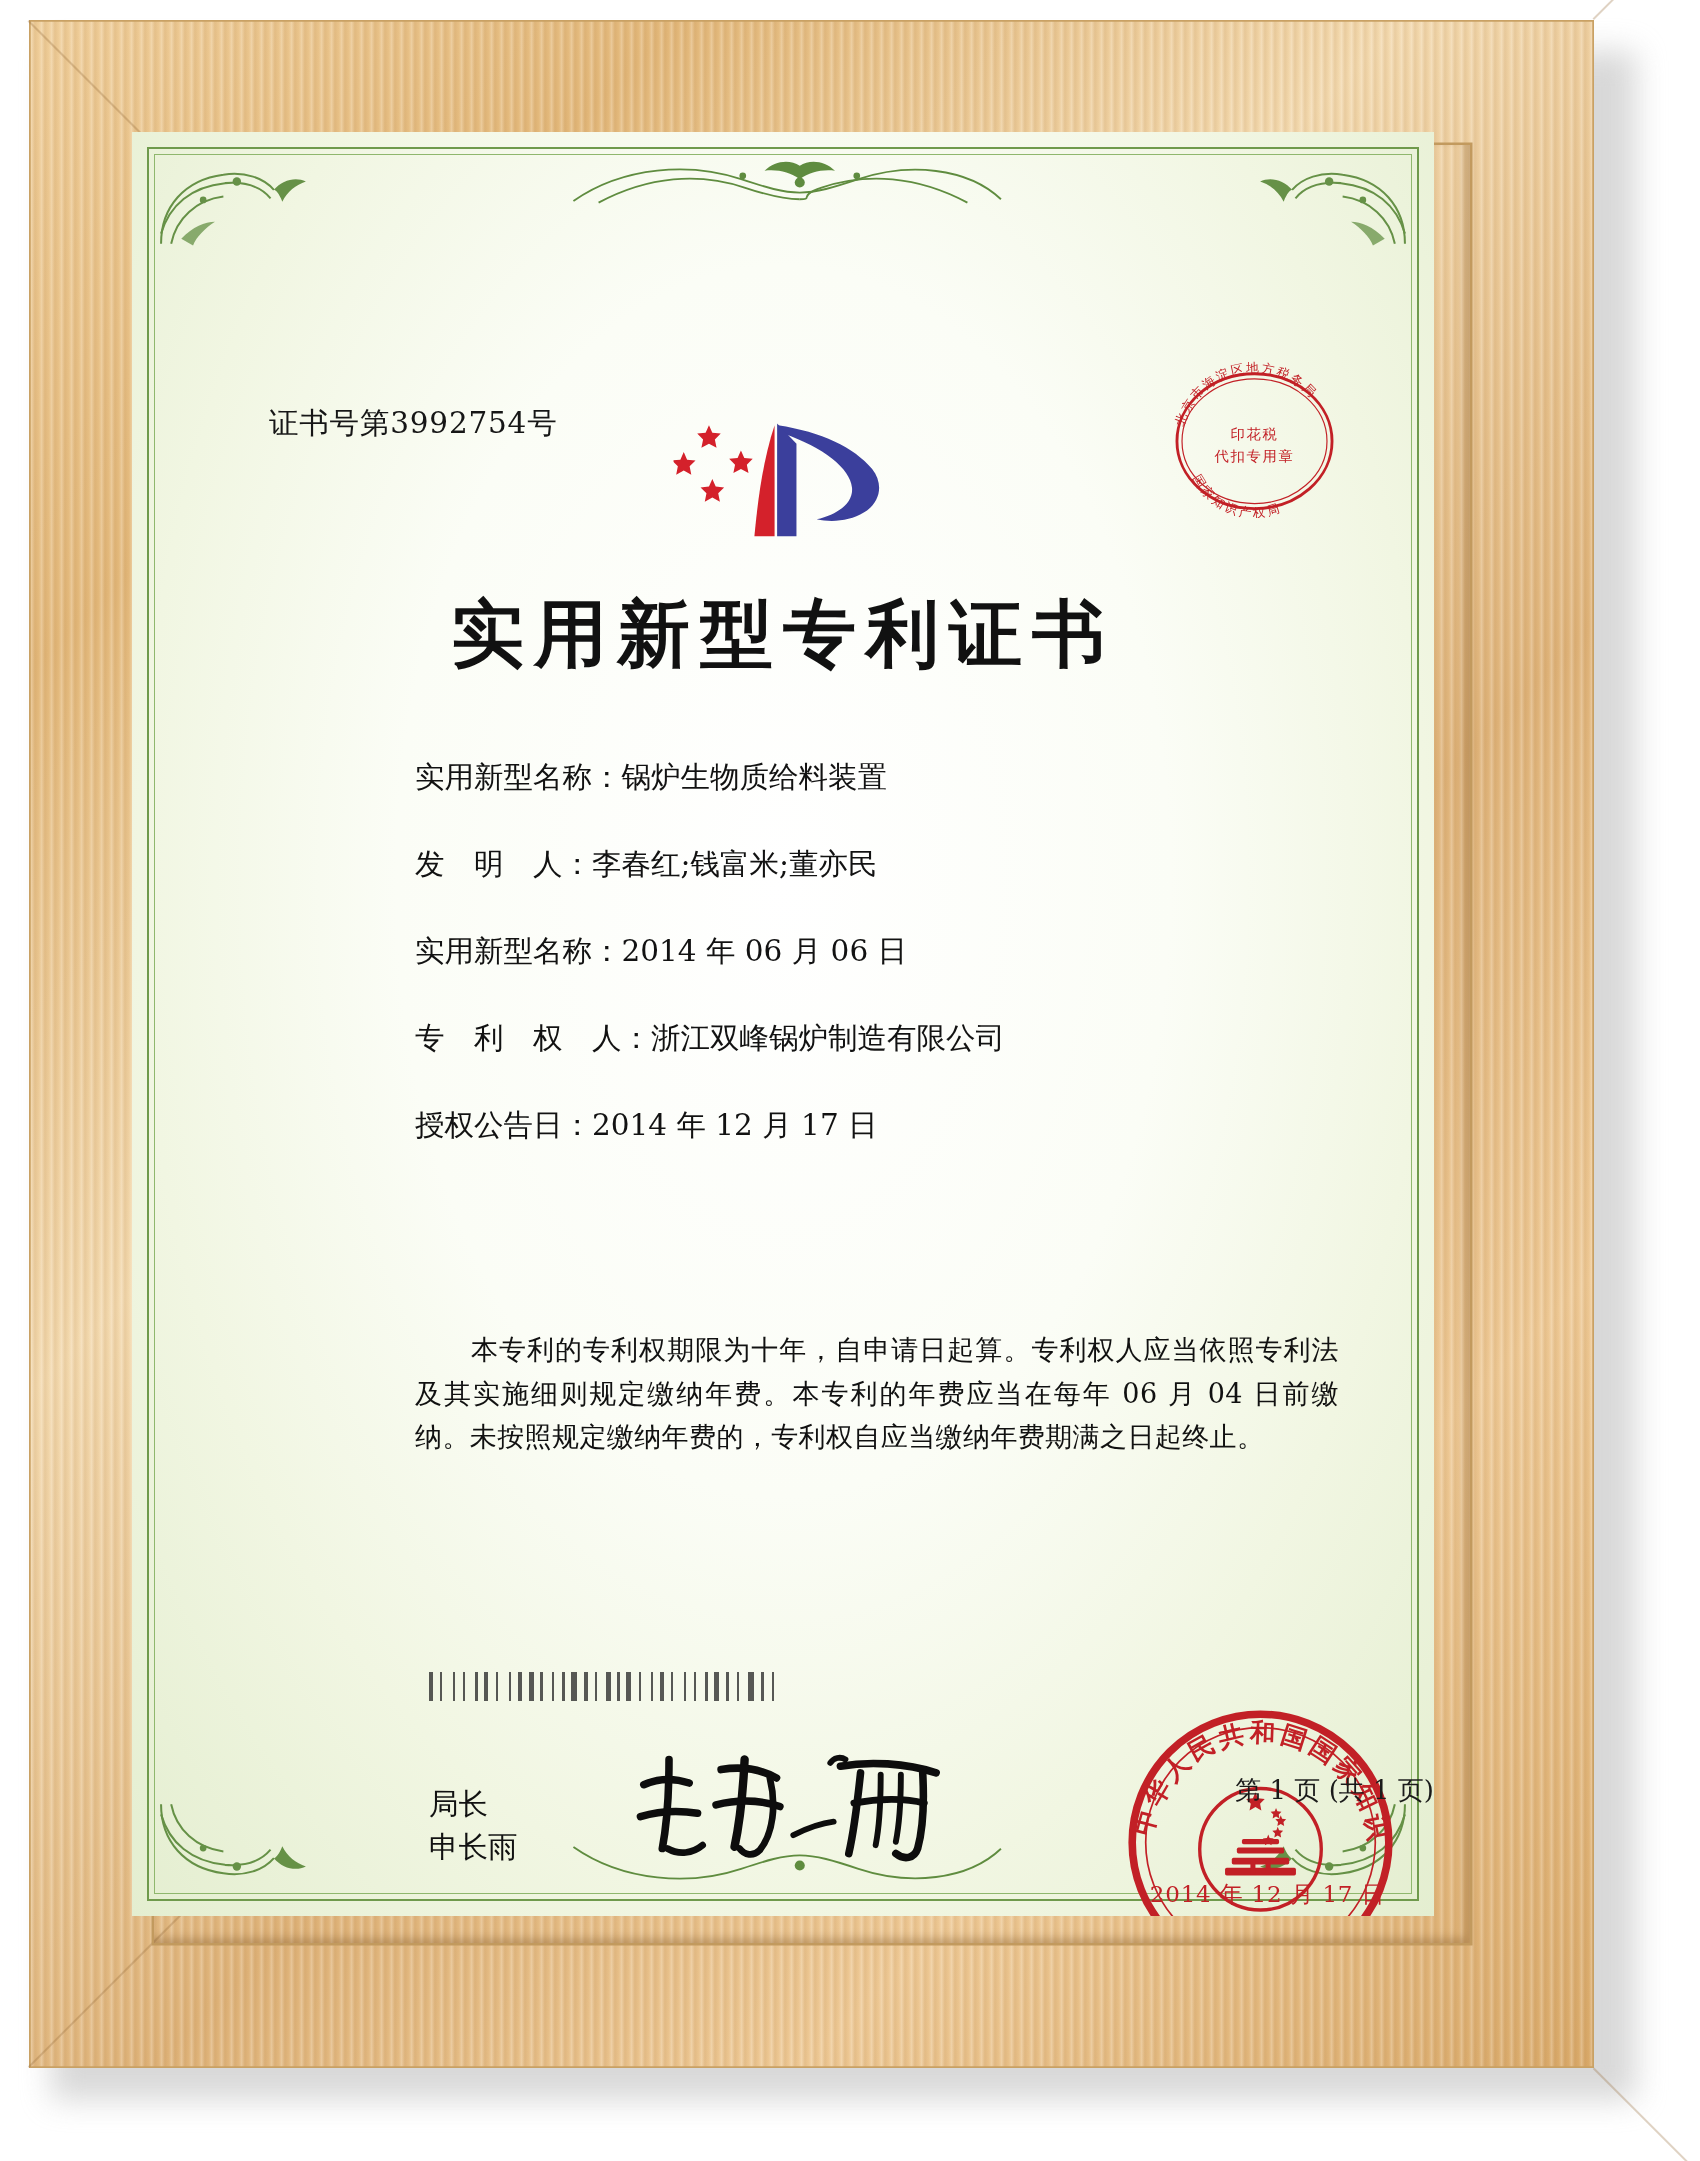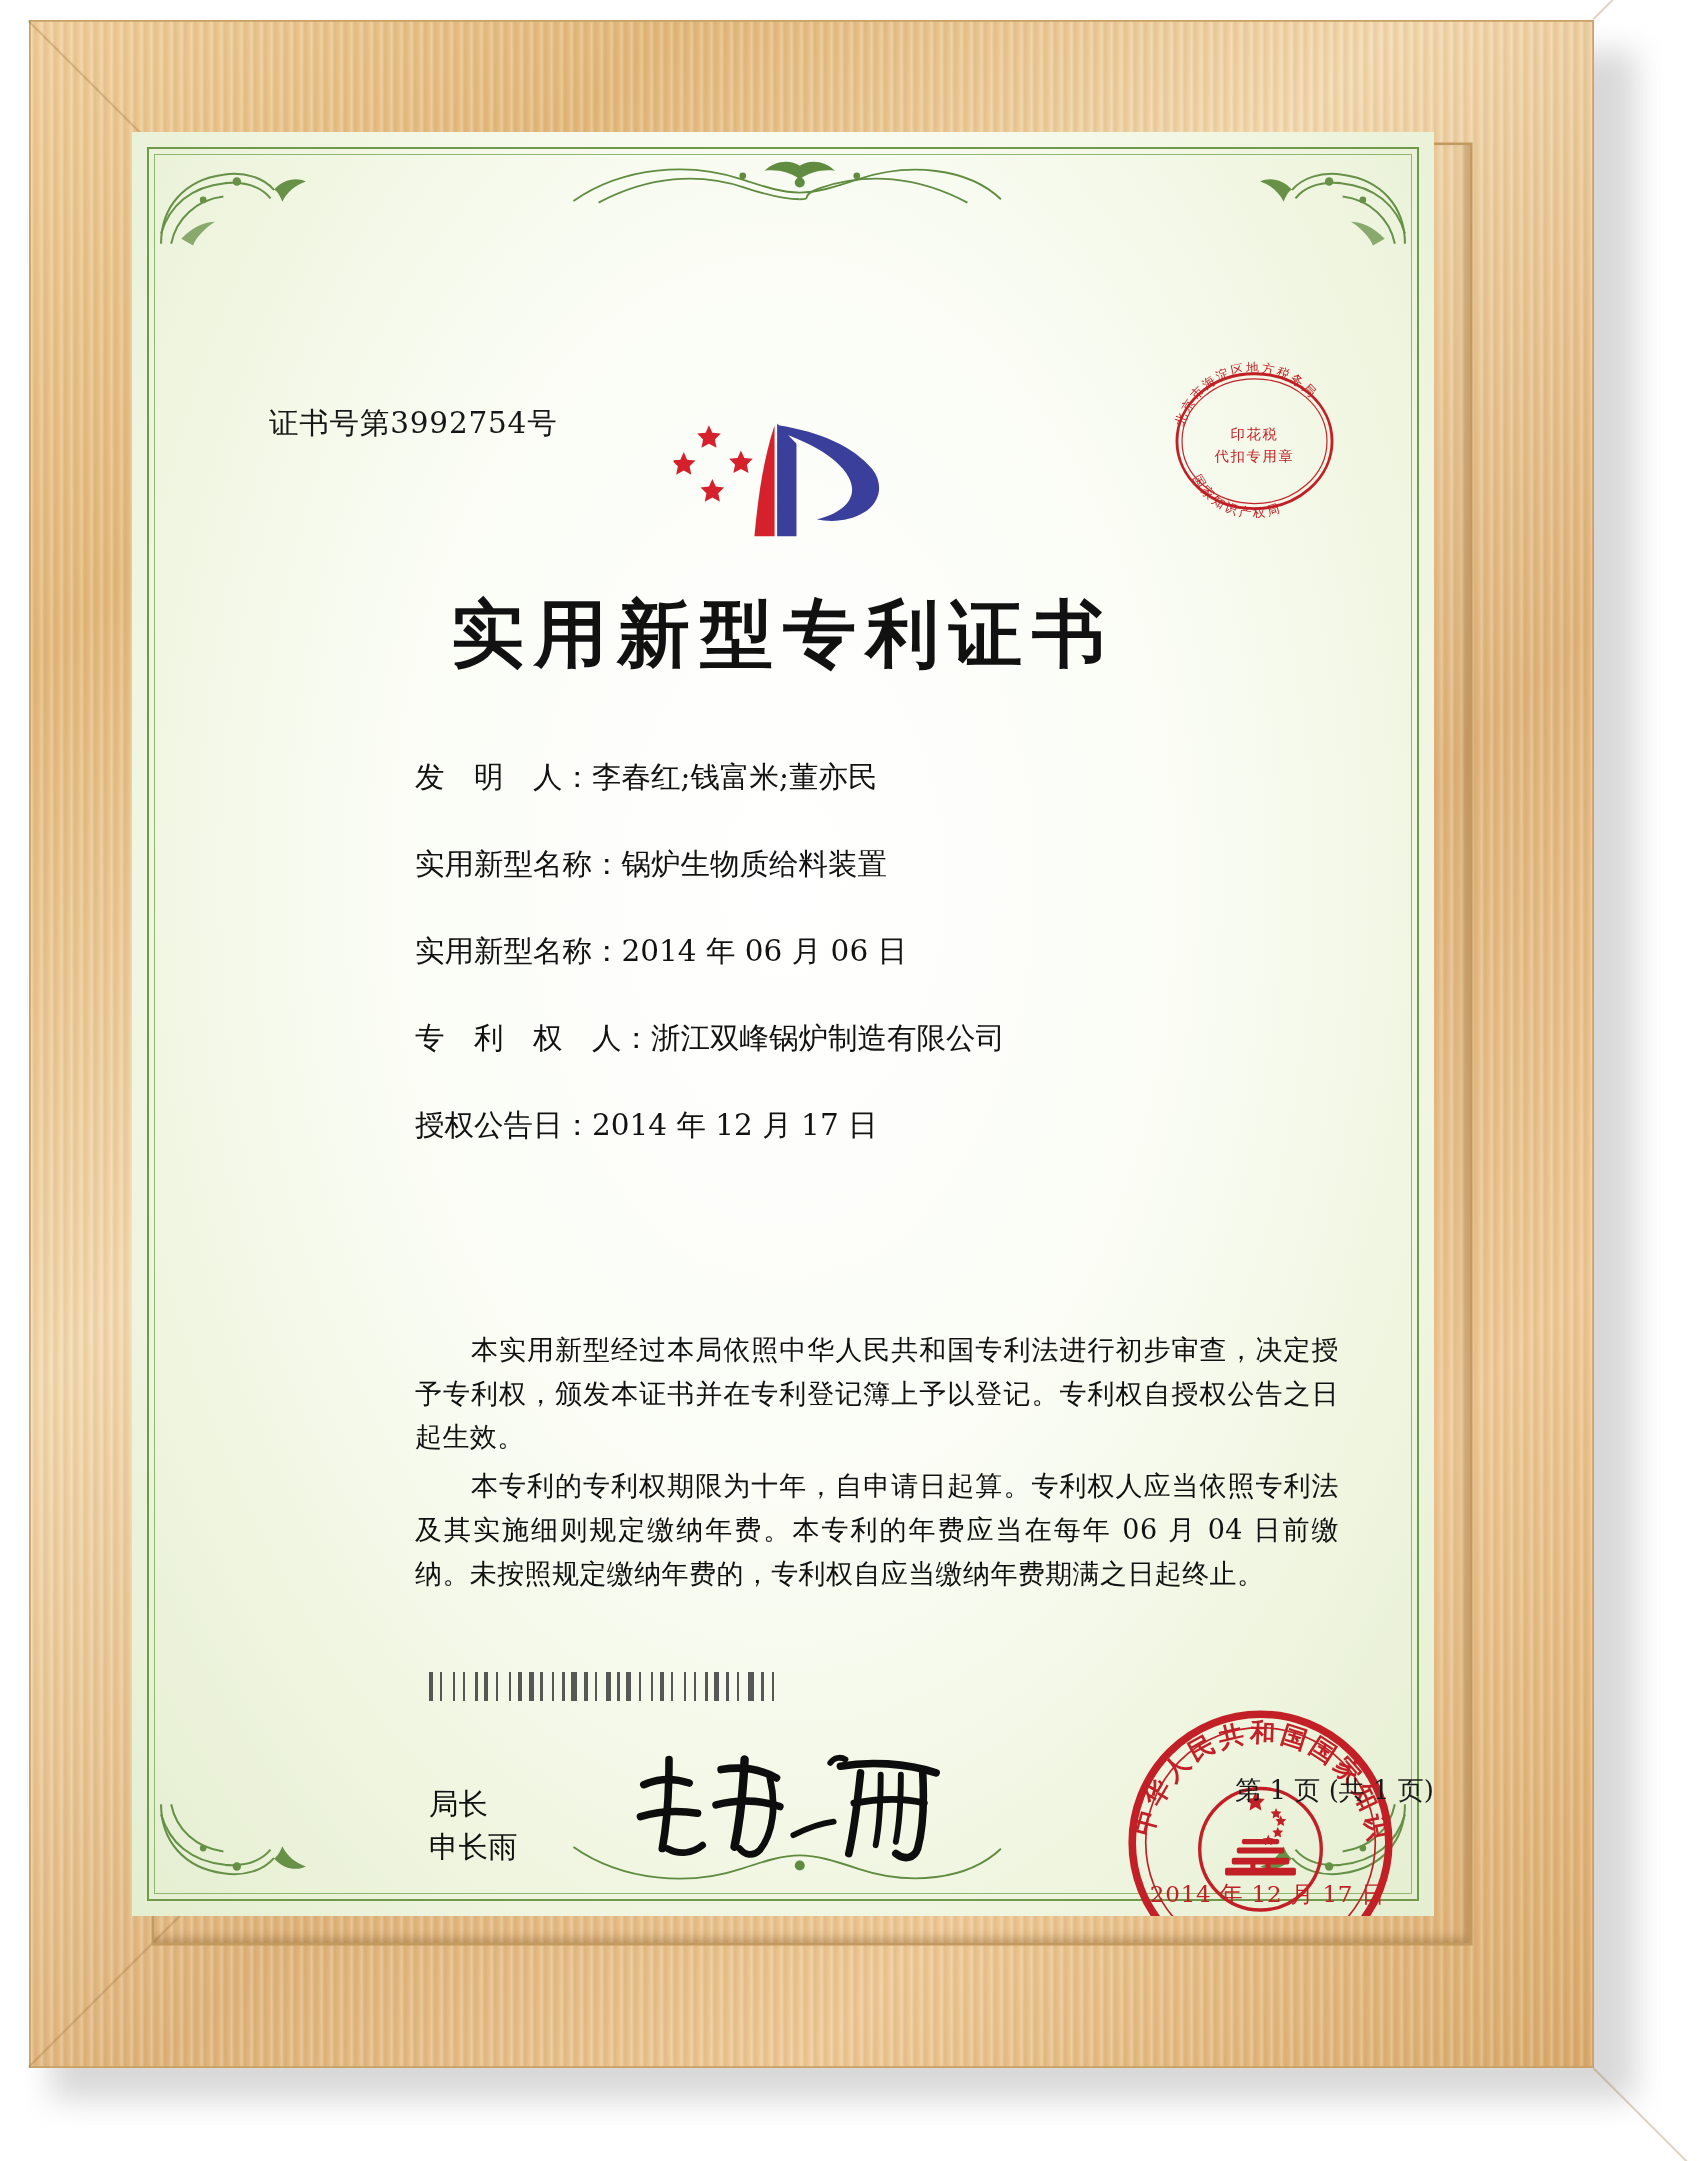--- a/index.html
+++ b/index.html
@@ -399,38 +399,37 @@
         </text>
         <text x="105" y="92" text-anchor="middle" font-size="17" fill="#c22026" font-family="'DejaVu Serif',serif" letter-spacing="2">印花税</text>
         <text x="105" y="118" text-anchor="middle" font-size="17" fill="#c22026" font-family="'DejaVu Serif',serif" letter-spacing="2">代扣专用章</text>
       </svg>
     </div>
 
     <div id="main-title">实用新型专利证书</div>
 
     <div id="fields">
       <div class="field-row">
-        <span class="field-label">发　明　人：</span><span class="field-value">李春红;钱富米;董亦民</span>
+        <span class="field-label">实用新型名称：</span><span class="field-value">锅炉生物质给料装置</span>
       </div>
       <div class="field-row">
-        <span class="field-label">实用新型名称：</span><span class="field-value">锅炉生物质给料装置</span>
+        <span class="field-label">发　明　人：</span><span class="field-value">李春红;钱富米;董亦民</span>
       </div>
       <div class="field-row">
         <span class="field-label">实用新型名称：</span><span class="field-value">2014 年 06 月 06 日</span>
       </div>
       <div class="field-row">
         <span class="field-label">专　利　权　人：</span><span class="field-value">浙江双峰锅炉制造有限公司</span>
       </div>
       <div class="field-row">
         <span class="field-label">授权公告日：</span><span class="field-value">2014 年 12 月 17 日</span>
       </div>
     </div>
 
     <div id="paragraphs">
-      <p>本实用新型经过本局依照中华人民共和国专利法进行初步审查，决定授予专利权，颁发本证书并在专利登记簿上予以登记。专利权自授权公告之日起生效。</p>
       <p>本专利的专利权期限为十年，自申请日起算。专利权人应当依照专利法及其实施细则规定缴纳年费。本专利的年费应当在每年 06 月 04 日前缴纳。未按照规定缴纳年费的，专利权自应当缴纳年费期满之日起终止。</p>
     </div>
 
     <div id="barcode">
         <i style="width: 4.2px;"></i>
         <i style="width: 1.7px; background: transparent;"></i>
         <i style="width: 2.5px;"></i>
         <i style="width: 5.9px; background: transparent;"></i>
         <i style="width: 1.7px;"></i>
         <i style="width: 3.4px; background: transparent;"></i>

